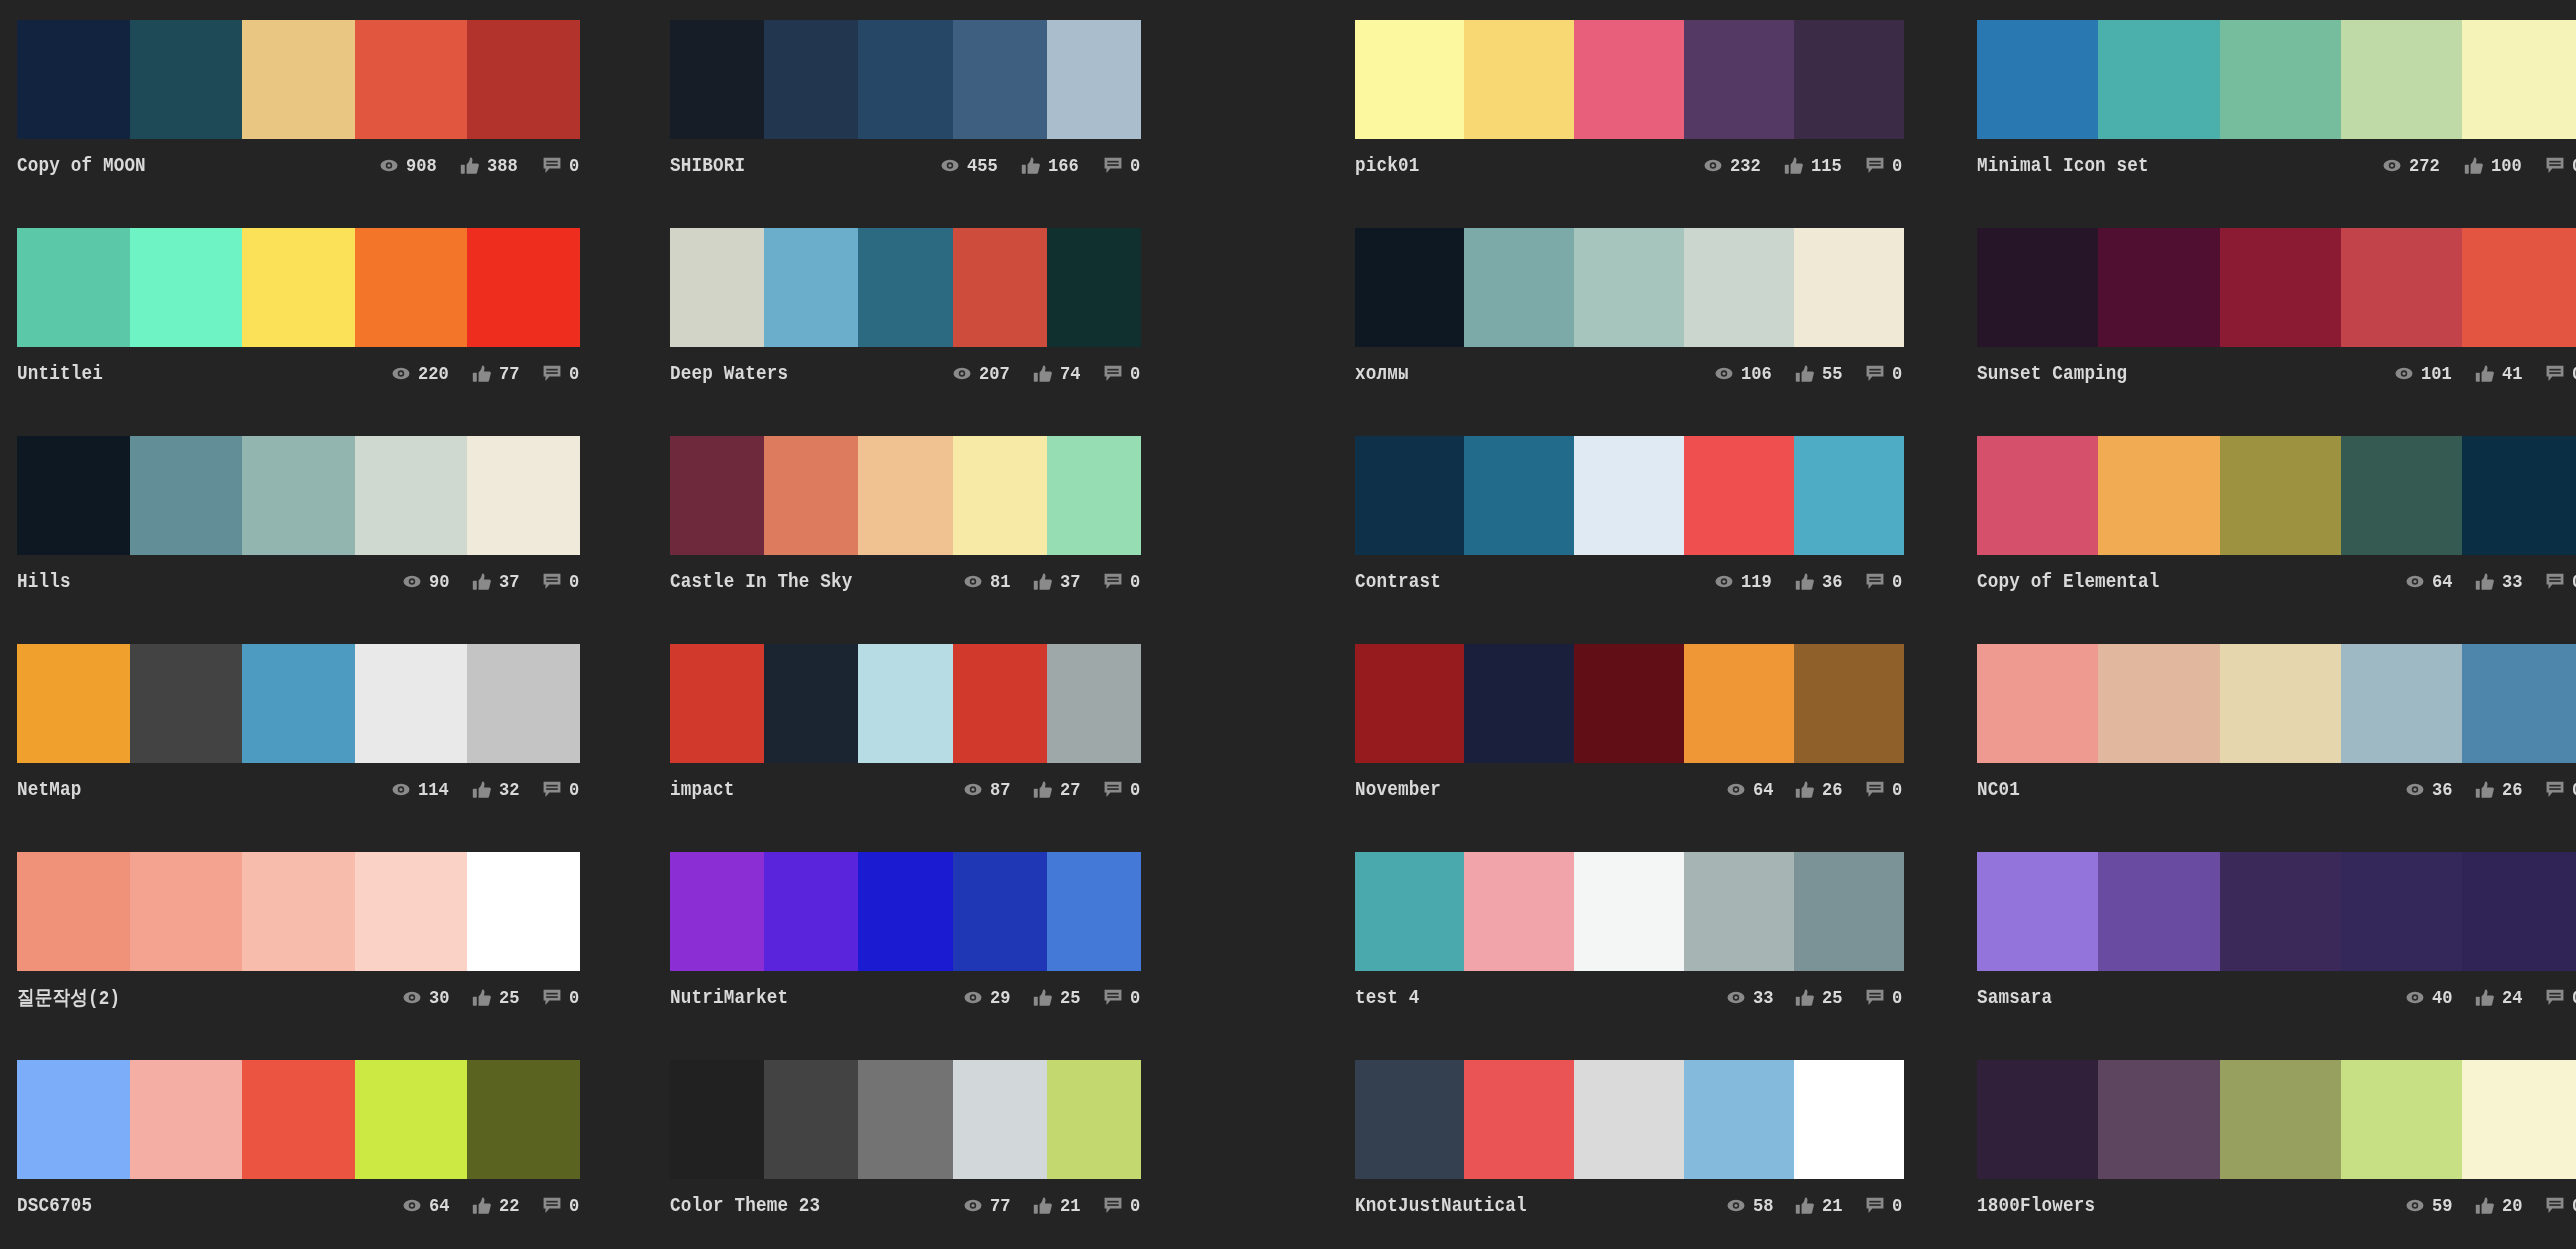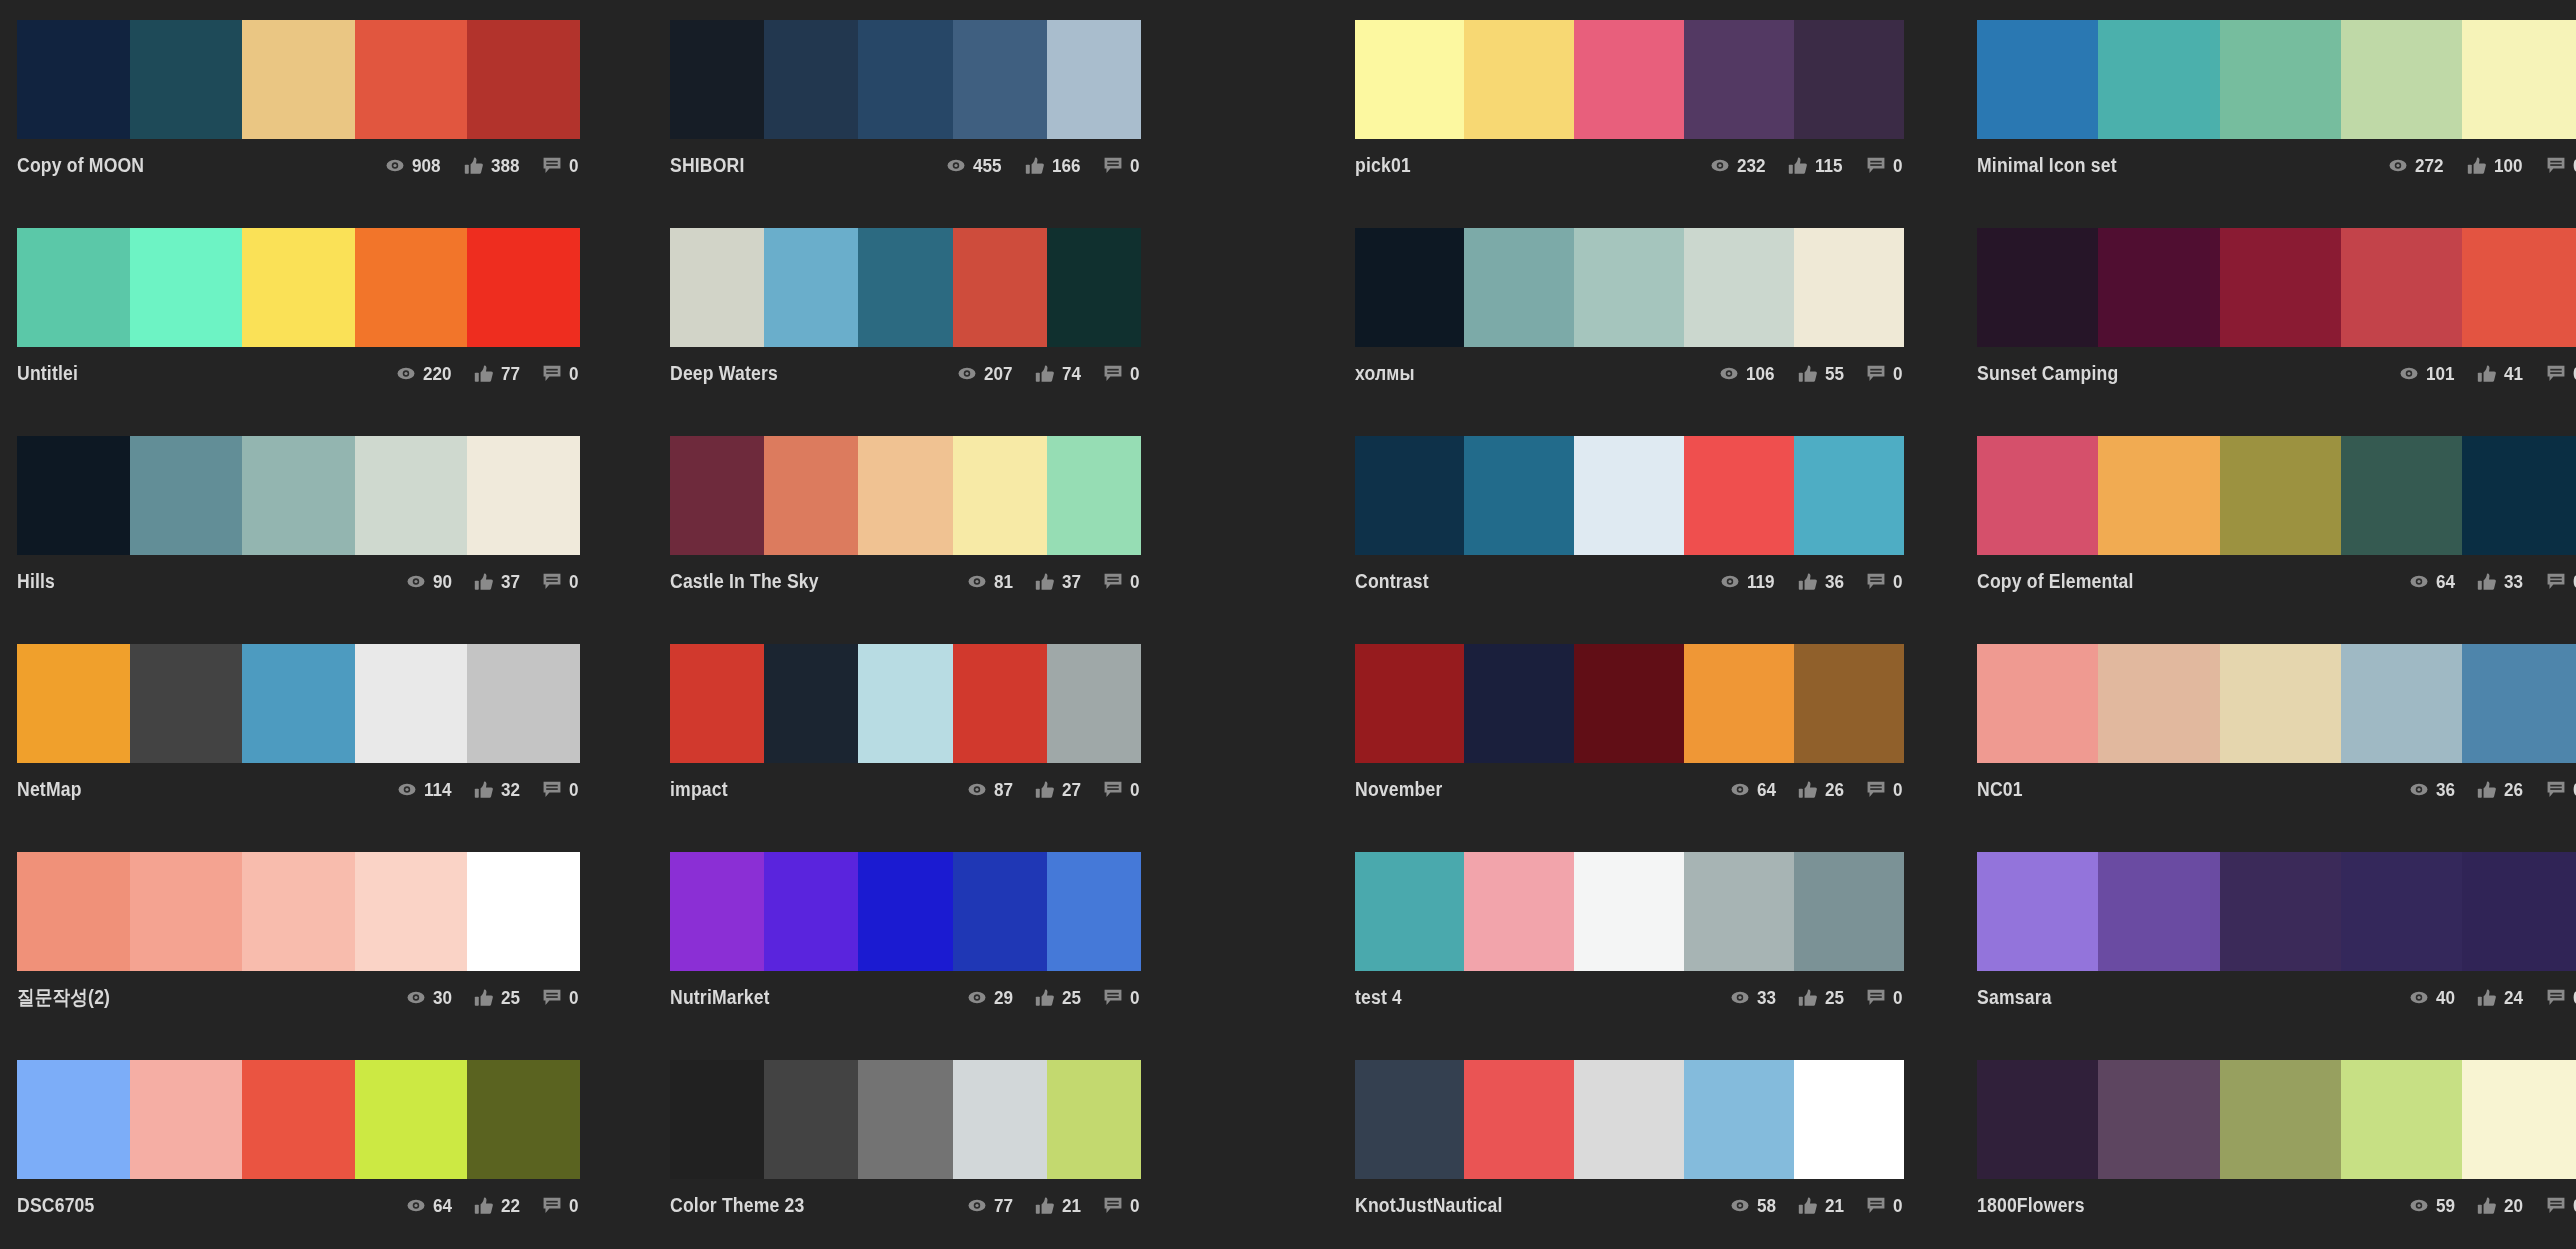--- a/index.html
+++ b/index.html
@@ -6,20 +6,21 @@
   html, body {
     width: 2576px; height: 1250px;
     background: #242424;
     overflow: hidden;
     font-family: "Liberation Sans", "DejaVu Sans", sans-serif;
   }
   #grid {
     position: relative;
     width: 2576px; height: 1250px;
     padding: 20px 0 0 0;
+    font-family: Liberation Mono, monospace;
   }
   .row {
     display: flex;
     height: 208px;
     width: 2576px;
   }
   .card {
     width: 656px;
     flex: 0 0 656px;
     padding: 0 0 0 0;

